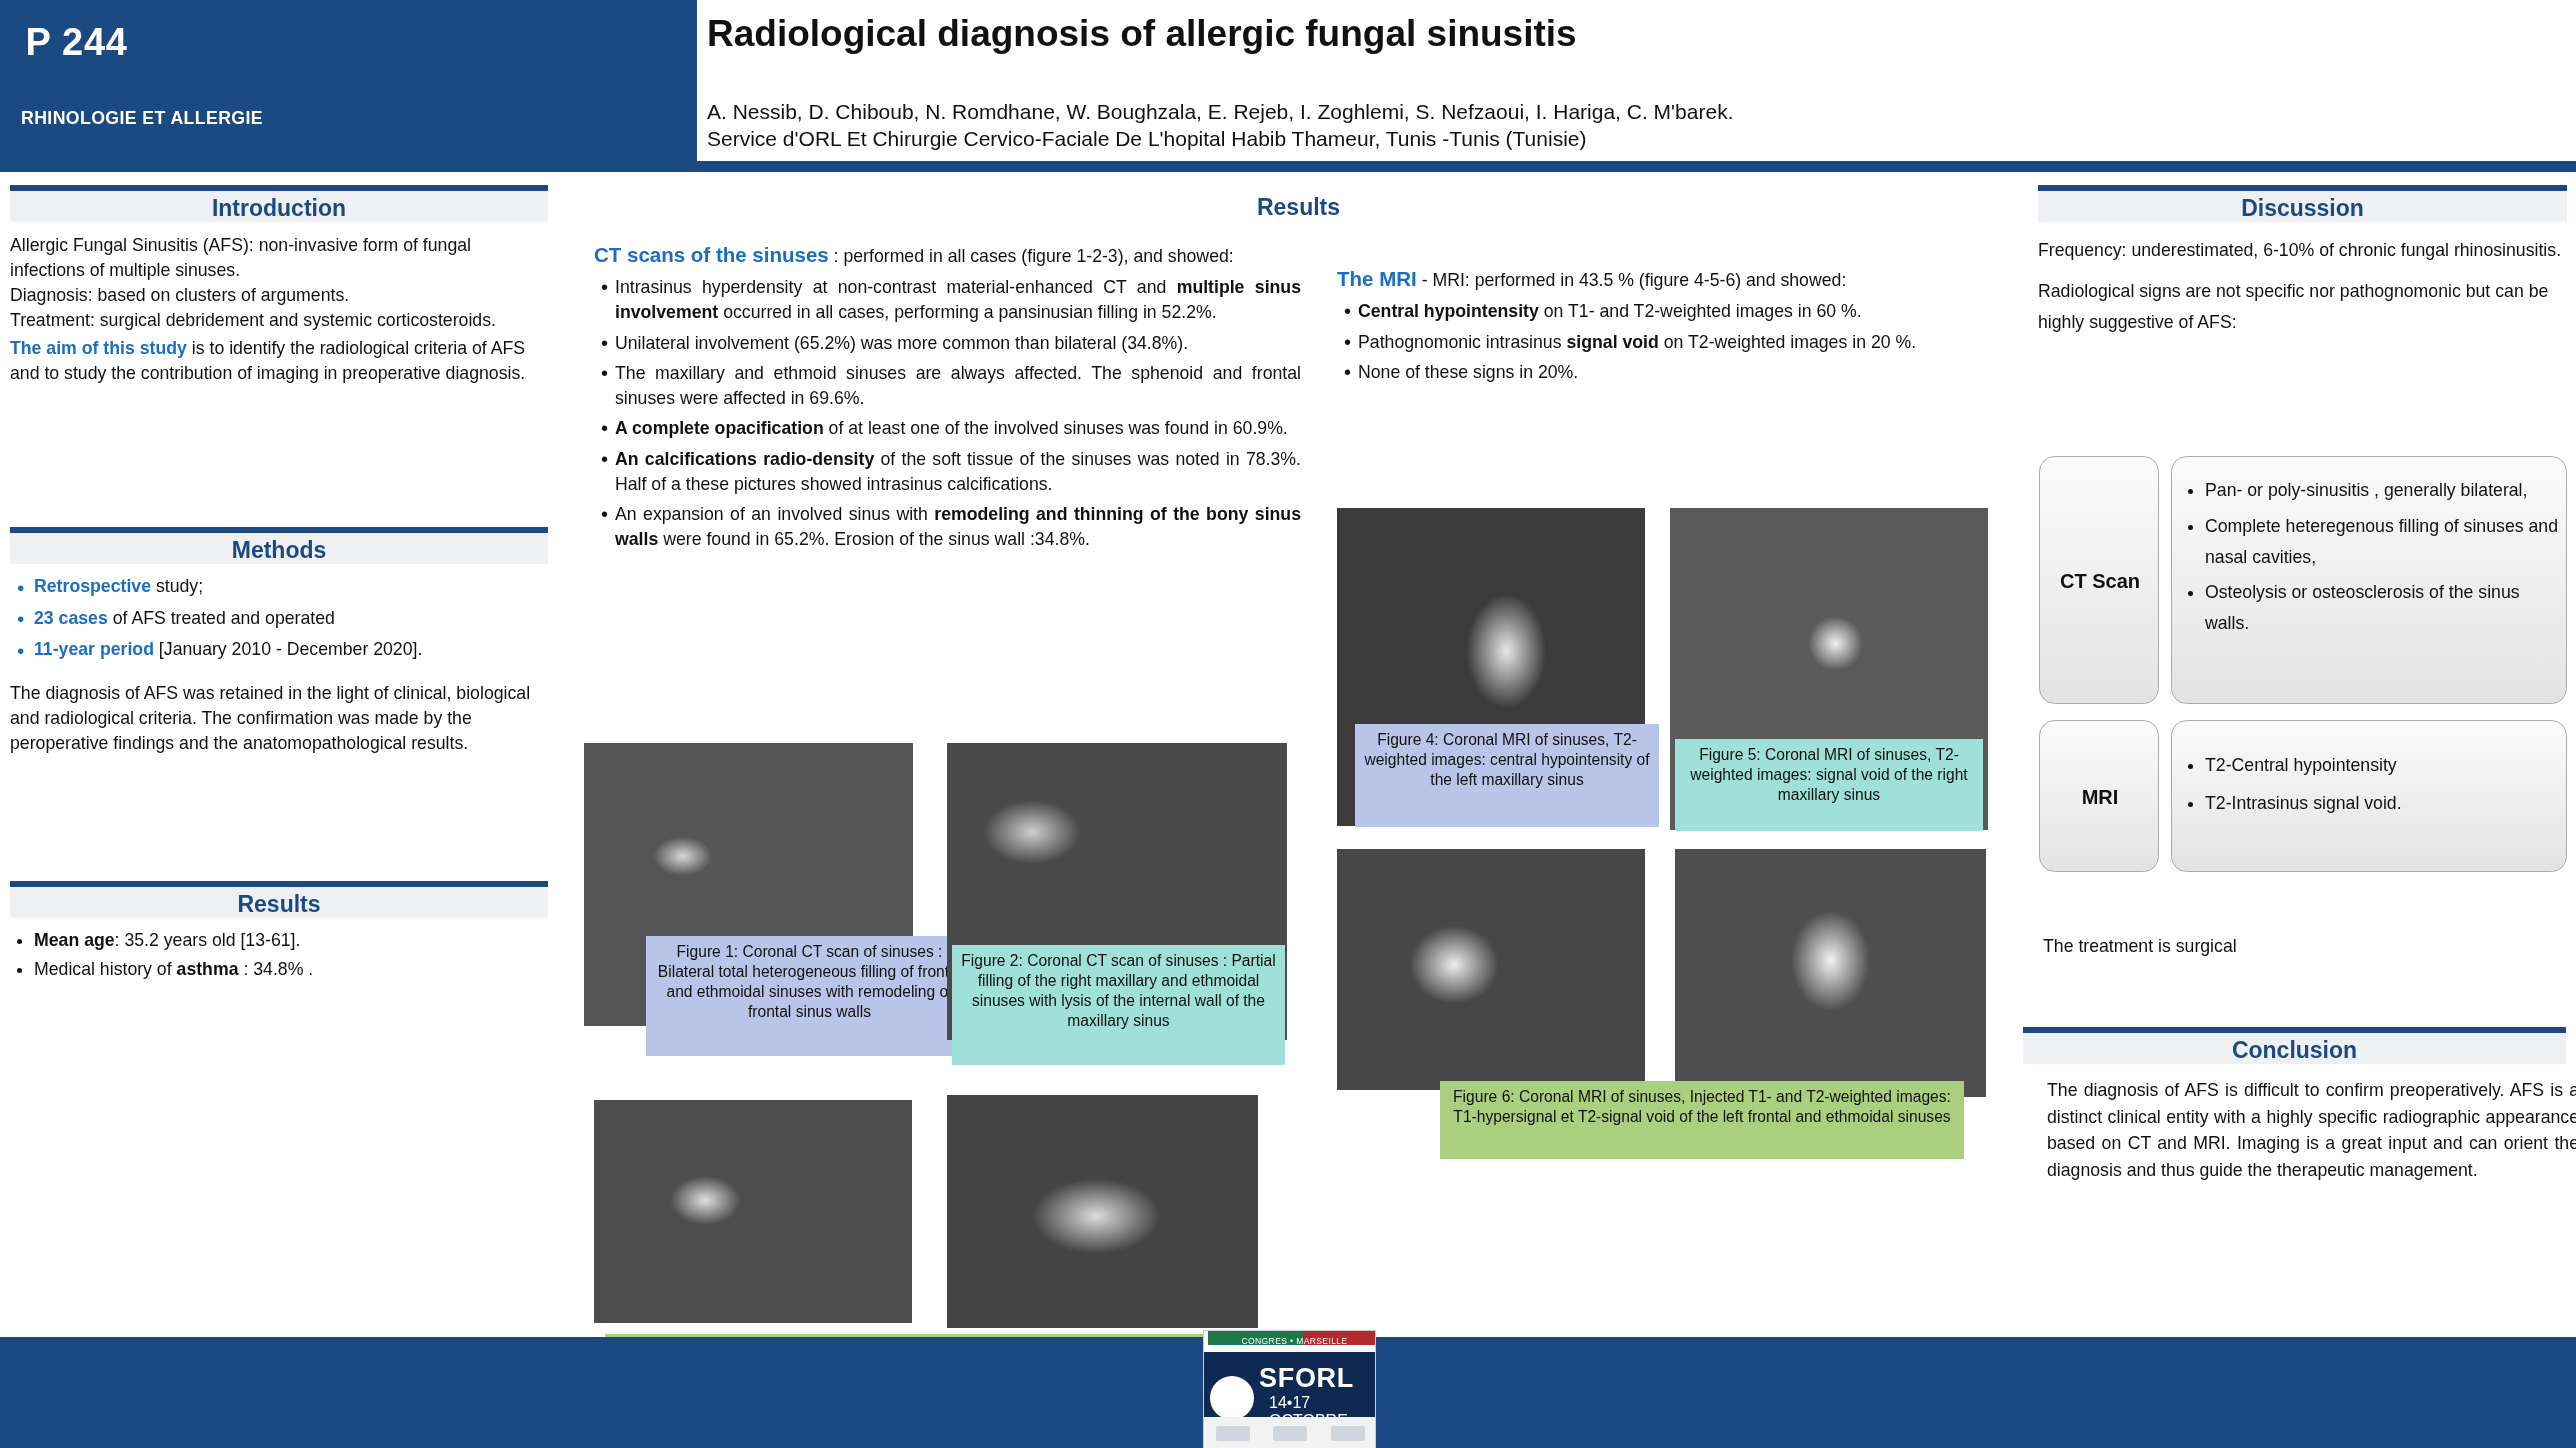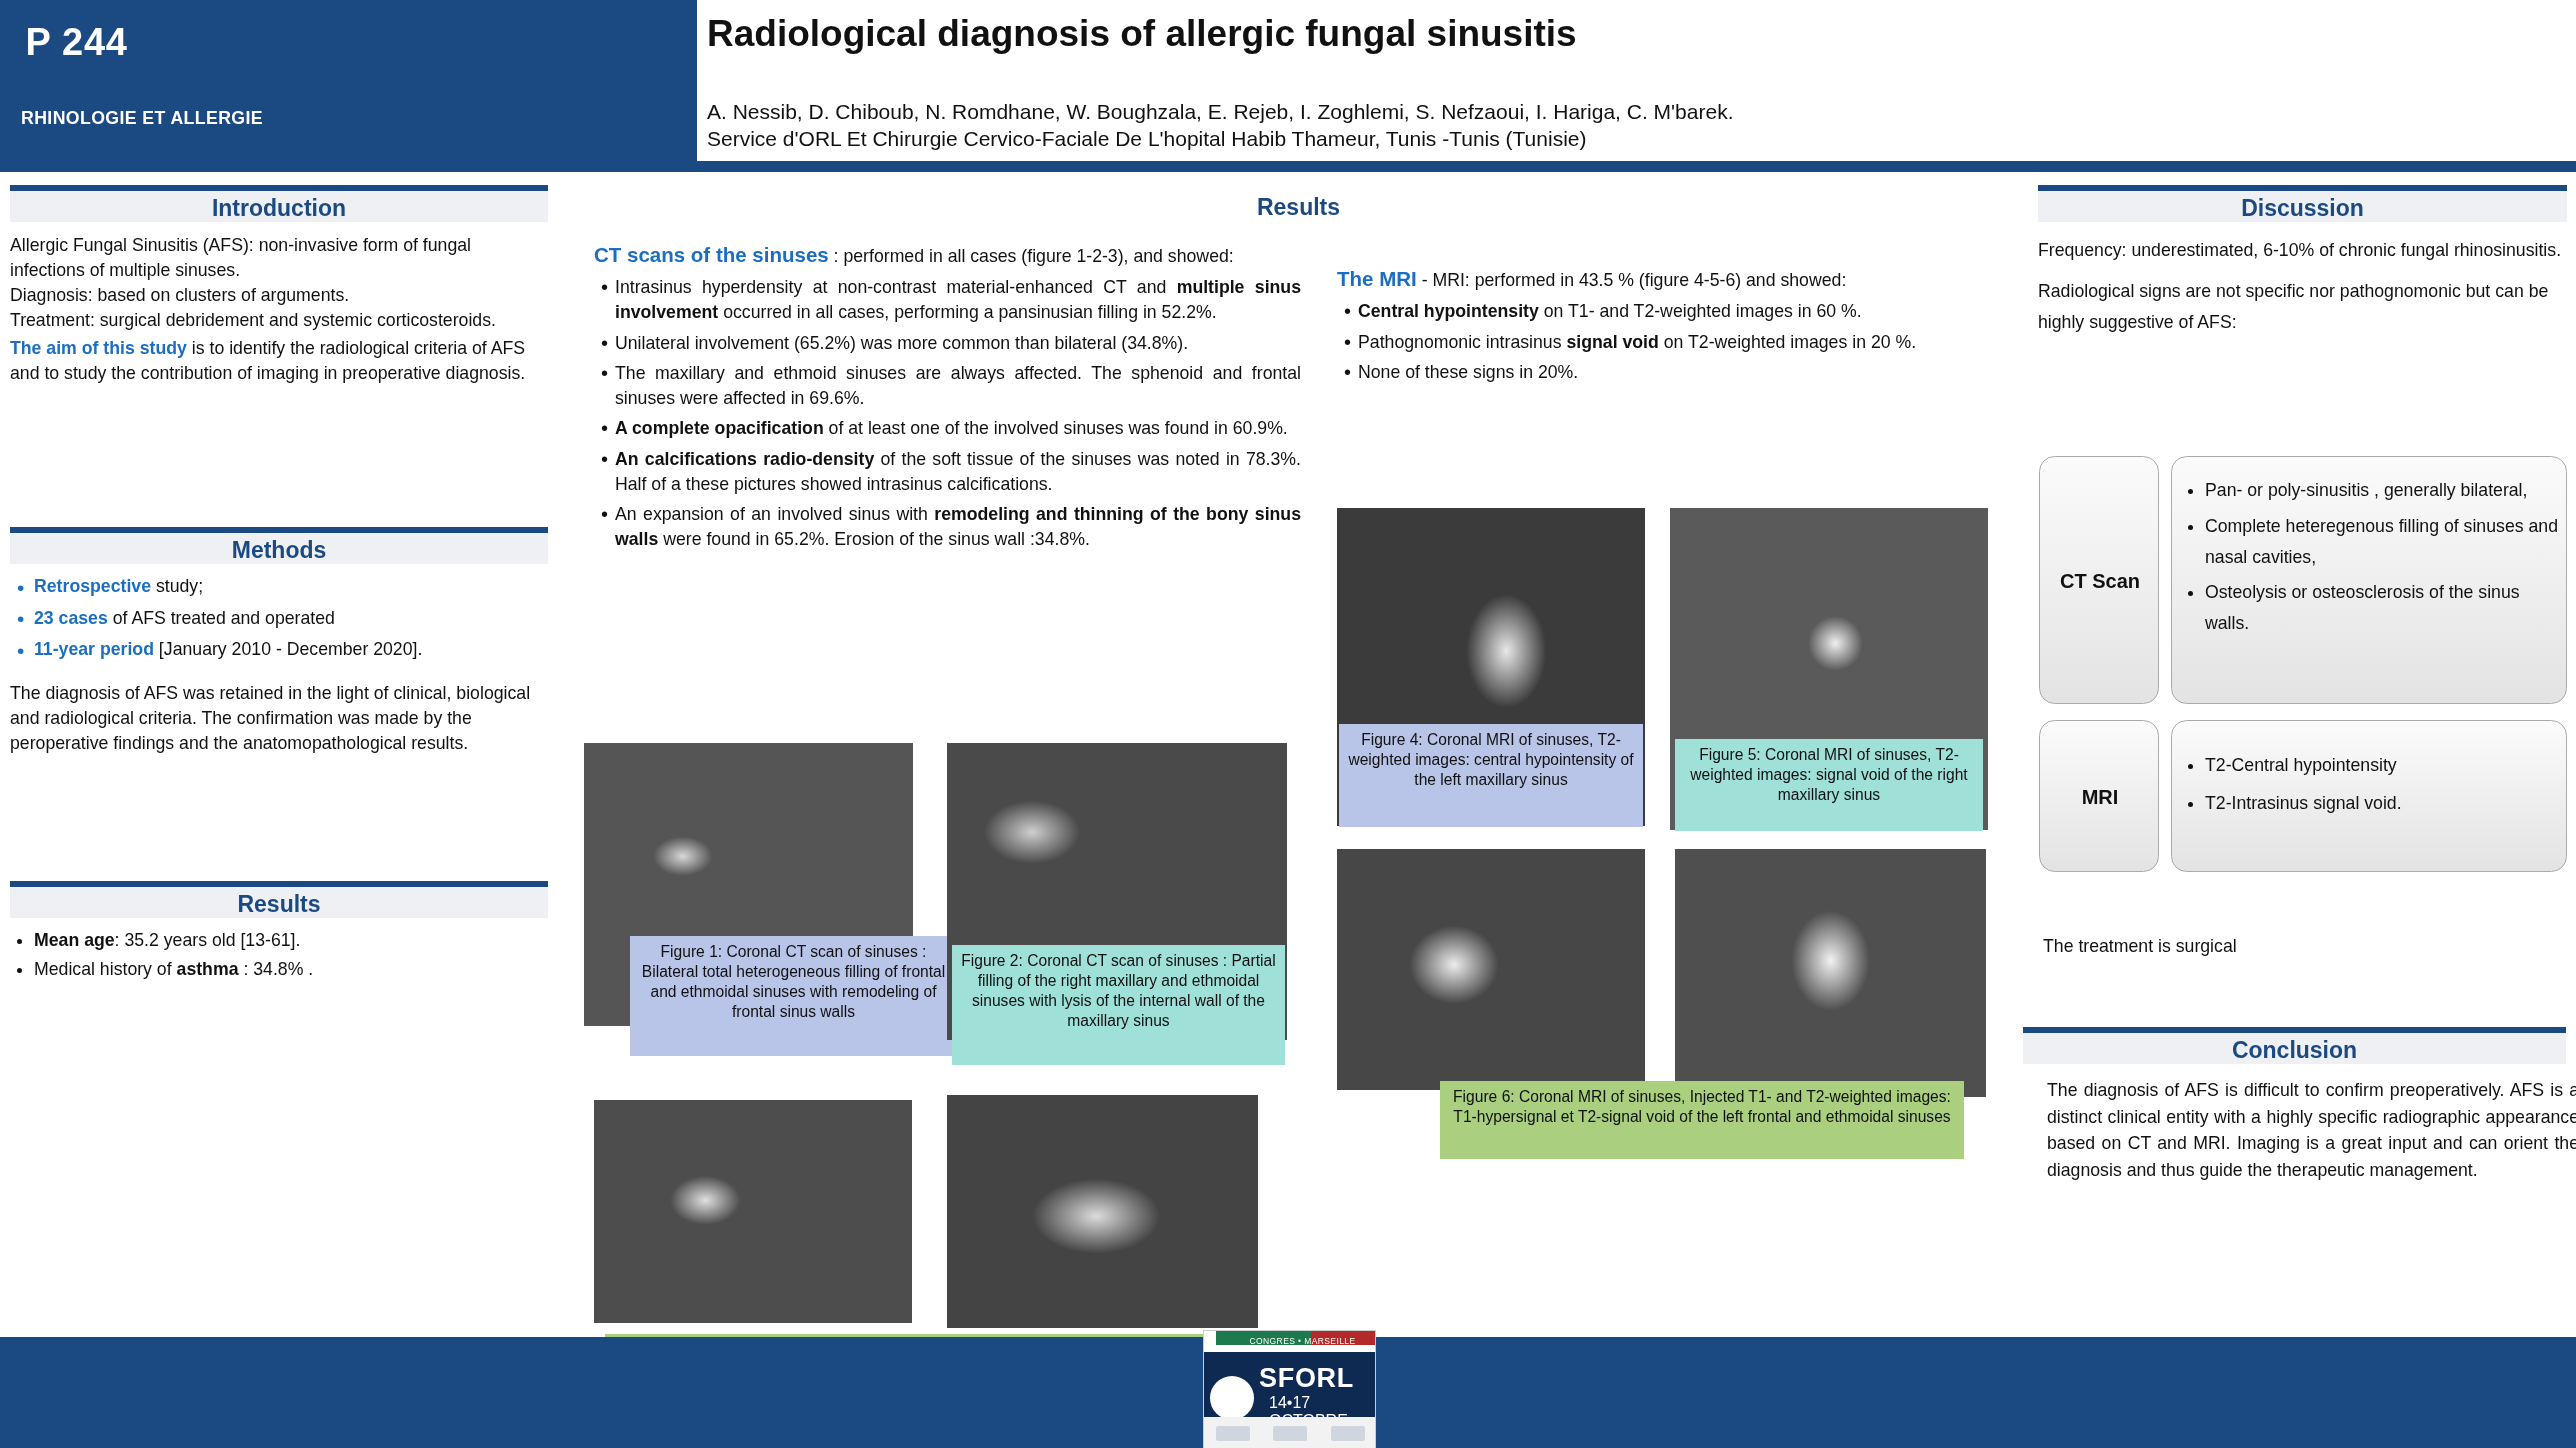--- a/index.html
+++ b/index.html
@@ -82,21 +82,21 @@
 
   
   .col-right { position: absolute; left: 2038px; top: 185px; width: 529px; }
 
   
   .img { position: absolute; background: #2a2a2a; overflow: hidden; }
   .cap {
     position: absolute; font-size: 15.6px; color: #111; text-align: center;
     line-height: 1.3; padding: 5.7px 7px;
   }
-  .cap-blue { background: #b8c4e8; }
+  .cap-blue { background: #b8c4e8; margin-left: 16px; }
   .cap-teal { background: #9fe0d8; }
   .cap-green { background: #a9cf7f; }
 
   
   .ct1 { background:
       radial-gradient(ellipse 42px 28px at 30% 40%, #d8d8d8 0%, #555 70%),
       radial-gradient(ellipse 42px 28px at 70% 40%, #d8d8d8 0%, #555 70%),
       radial-gradient(ellipse 113px 64px at 50% 78%, #b9b9b9 0%, #3a3a3a 80%),
       linear-gradient(180deg,#1c1c1c 0%, #2e2e2e 40%, #151515 100%);
   }
@@ -150,21 +150,21 @@
   
   .footer-bar {
     position: absolute; left: 0; top: 1337px; width: 2576px; height: 112px;
     background: #1b4a82;
   }
   .logo-card {
     position: absolute; left: 1203px; top: 1330px; width: 173px; height: 119px;
     background: #ffffff; border: 0.7px solid #ccc;
     overflow: hidden;
   }
-  .logo-top { position:absolute; left:12px; top:0; width:173px; height:14px;
+  .logo-top { position:absolute; left:4px; top:0; width:173px; height:14px;
     background: linear-gradient(90deg,#1d7a4c 0%, #1d7a4c 55%, #b32a2a 55%, #b32a2a 100%);
     color:#fff; font-size:8.5px; text-align:center; line-height:21px; letter-spacing:0.4px;}
   .logo-mid { position:absolute; left:0; top:21px; width:173px; height:65px; background:#0e2a52; color:#fff;}
   .logo-sforl { position:absolute; left:55px; top:11.3px; font-size:27px; font-weight:bold; letter-spacing:0.7px;}
   .logo-dates { position:absolute; left:65px; top:42px; font-size:16px; }
   .logo-head { position:absolute; left:5.7px; top:24px; width:44px; height:44px; border-radius:50%;
     background:#fff; }
   .logo-bot { position:absolute; left:0; top:86px; width:173px; height:33px; background:#f2f2f2;
     display:flex; align-items:center; justify-content:space-around; }
   .logo-chip { width:34px; height:15.6px; background:#cfd6e0; border-radius:2.1px; }

